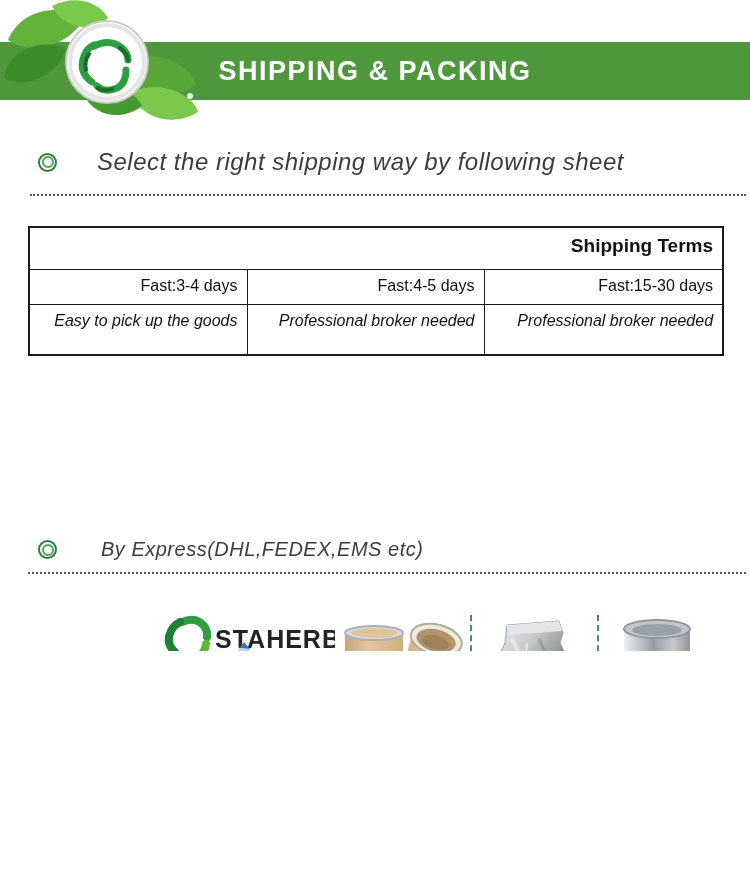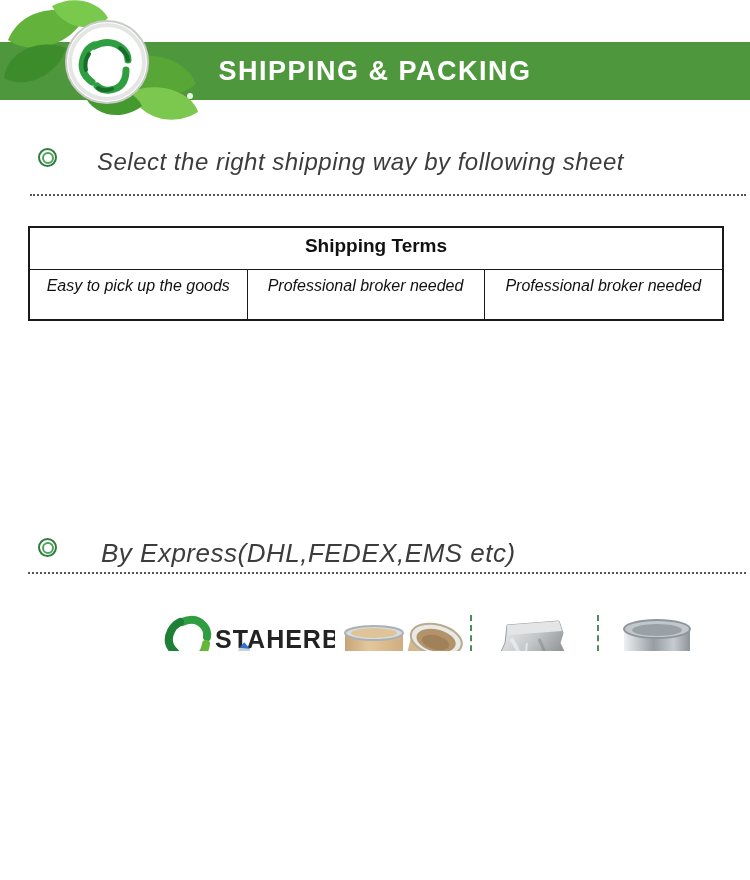--- a/index.html
+++ b/index.html
@@ -6,38 +6,38 @@
   .page{position:relative;width:750px;height:651px;background:#fff;overflow:hidden;
         font-family:"Liberation Sans",sans-serif;color:#1c1c1c;}
 
   
   .banner{position:absolute;left:0;top:42px;width:750px;height:58px;background:#4f973c;}
   .banner-title{position:absolute;left:0;top:42px;width:750px;height:58px;line-height:58px;
       text-align:center;color:#ffffff;font-size:27px;font-weight:bold;letter-spacing:1.5px;}
   .logo-wrap{position:absolute;left:0;top:0;width:220px;height:128px;}
 
   
-  .heading-row{position:absolute;display:flex;}
+  .heading-row{position:absolute;display:flex;align-items:center;}
   .h1-row{left:38px;top:148px;}
   .h2-row{left:38px;top:538px;}
   .ring{width:15px;height:15px;border:2px solid #2e7d3c;border-radius:50%;
         display:flex;align-items:center;justify-content:center;flex:0 0 auto;}
   .ring-inner{width:8px;height:8px;border:2px solid #4ea15c;border-radius:50%;}
   .h-text{font-style:italic;color:#3c3c3c;letter-spacing:0.5px;}
   .h1-row .h-text{margin-left:40px;font-size:24px;}
-  .h2-row .h-text{margin-left:44px;font-size:26px;}
+  .h2-row .h-text{margin-left:44px;font-size:20px;}
   .dotline{position:absolute;height:0;border-top:2px dotted #555;}
   .dot1{left:30px;top:194px;width:716px;}
   .dot2{left:28px;top:572px;width:718px;}
 
   
   table.ship{position:absolute;left:28px;top:226px;width:694px;border-collapse:collapse;
       table-layout:fixed;font-size:16px;color:#111;}
   table.ship td,table.ship th{border:1px solid #1a1a1a;vertical-align:top;
-      padding:7px 9px 0 9px;text-align:center;overflow:hidden;white-space:nowrap;}
+      padding:7px 9px 0 9px;text-align:right;overflow:hidden;white-space:nowrap;}
   table.ship{border:2px solid #1a1a1a;}
   th.t-title{text-align:center;font-size:19px;font-weight:bold;height:34px;
       vertical-align:middle;padding:0;}
   .rh1 td{height:30px;} .rh2 td{height:28px;} .rh3 td{height:27px;}
   .rh4 td{height:33px;} .rh5 td{height:30px;} .rh6 td{height:42px;font-style:italic;}
   col.c1{width:218px;} col.c2{width:237px;} col.c3{width:239px;}
 
   
   .composite{position:absolute;left:0;top:608px;width:335px;height:272px;}
   .pack-grid{position:absolute;left:325px;top:605px;width:425px;height:258px;}
@@ -93,20 +93,25 @@
   <table class="ship">
     <colgroup>
         <col class="c1">
         <col class="c2">
         <col class="c3">
       </colgroup>
     <tbody>
         <tr>
           <th class="t-title" colspan="3">Shipping Terms</th>
         </tr>
+    <tr class="rh3">
+      <td>Fast:3-4 days</td>
+      <td>Fast:4-5 days</td>
+      <td>Fast:15-30 days</td>
+    </tr>
     <tr class="rh6">
       <td>Easy to pick up the goods</td>
       <td>Professional broker needed</td>
       <td>Professional broker needed</td>
     </tr>
   </tbody>
     </table>
 
   <div class="heading-row h2-row">
     <span class="ring">

